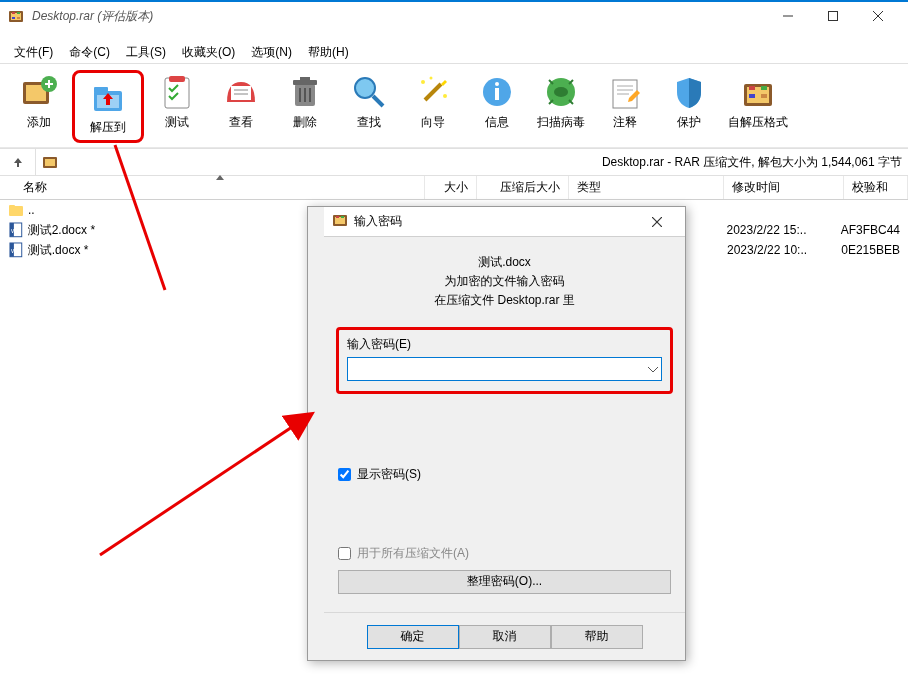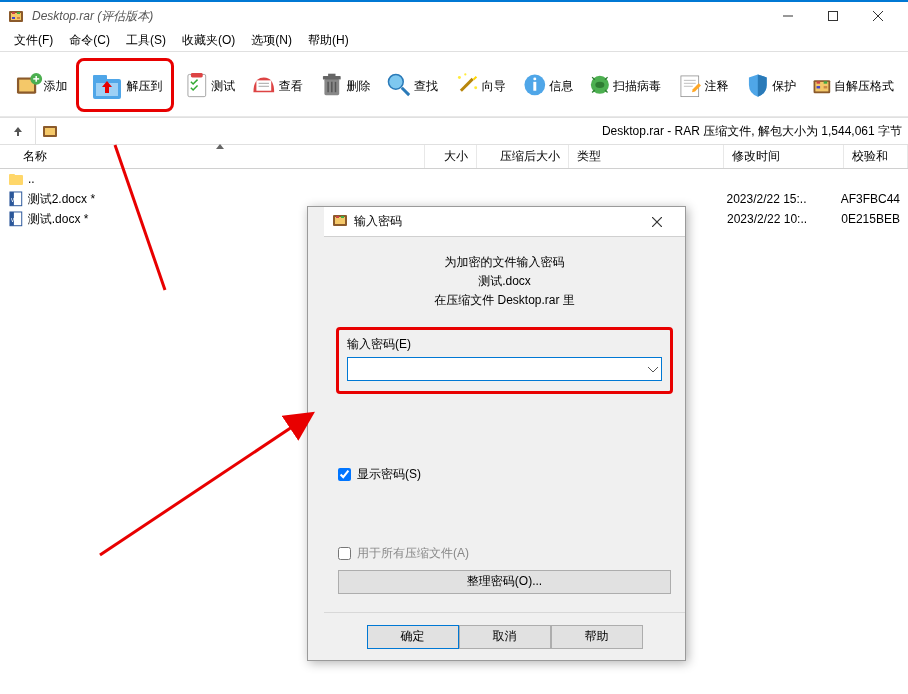--- a/index.html
+++ b/index.html
@@ -7,26 +7,26 @@
 
 
 .titlebar { height: 30px; background: #fff; border-top: 2px solid #0078d4; display: flex; align-items: center; padding: 0 8px; }
 .titlebar .app-icon { width: 16px; height: 16px; margin-right: 8px; }
 .titlebar .title { color: #555; font-size: 12px; flex: 1; font-style: italic; }
 .winbtns { display: flex; gap: 0; }
 .winbtn { width: 45px; height: 28px; display: flex; align-items: center; justify-content: center; color: #555; }
 .winbtn svg { width: 10px; height: 10px; }
 
 
-.menubar { height: 22px; display: flex; align-items: center; padding: 0 6px; border-bottom: 1px solid #e0e0e0; }
+.menubar { height: 22px; display: flex; align-items: center; padding: 0 6px; border-bottom: 1px solid #e0e0e0; margin-top: 12px; }
 .menu-item { padding: 2px 8px; font-size: 12px; color: #000; }
 
 
 .toolbar { display: flex; padding: 6px 8px 4px; gap: 2px; border-bottom: 1px solid #e8e8e8; }
-.tb-btn { display: flex; flex-direction: row; align-items: center; justify-content: flex-start; min-width: 62px; padding: 2px 6px; }
+.tb-btn { display: flex; flex-direction: column; align-items: center; justify-content: flex-start; min-width: 62px; padding: 2px 6px; }
 .tb-btn .ico { width: 40px; height: 40px; display: flex; align-items: center; justify-content: center; }
 .tb-btn .lbl { font-size: 12px; color: #000; margin-top: 2px; white-space: nowrap; }
 .highlight-box { border: 3px solid #e80000; border-radius: 8px; padding: 2px; }
 
 
 .addrbar { height: 28px; display: flex; align-items: center; border-top: 1px solid #e0e0e0; border-bottom: 1px solid #e0e0e0; }
 .addr-up { width: 36px; height: 100%; display: flex; align-items: center; justify-content: center; border-right: 1px solid #e0e0e0; }
 .addr-path { flex: 1; display: flex; align-items: center; padding: 0 6px; gap: 12px; justify-content: space-between; }
 .addr-path .ficon { width: 16px; height: 16px; }
 
@@ -341,22 +341,22 @@
     <span class="t">输入密码</span>
     <div class="x">
         <svg width="10" height="10" viewBox="0 0 10 10">
           <line x1="0" y1="0" x2="10" y2="10" stroke="#333" stroke-width="1.2"></line>
           <line x1="10" y1="0" x2="0" y2="10" stroke="#333" stroke-width="1.2"></line>
         </svg>
       </div>
   </div>
   <div class="dlg-body">
     <div class="dlg-msg">
+      <div>测试.docx</div>
       <div>为加密的文件输入密码</div>
-      <div>测试.docx</div>
       <div>在压缩文件 Desktop.rar 里</div>
     </div>
     <div class="pw-group">
       <div class="pw-label"><span>输入密码(E)</span></div>
       <div class="pw-wrap">
         <input class="pw-input" type="text" value="" style="">
         <span class="pw-dd"><svg width="10" height="6" viewBox="0 0 10 6">
               <path d="M0 0 L5 5 L10 0" stroke="#555" fill="none"></path>
             </svg></span>
       </div>

